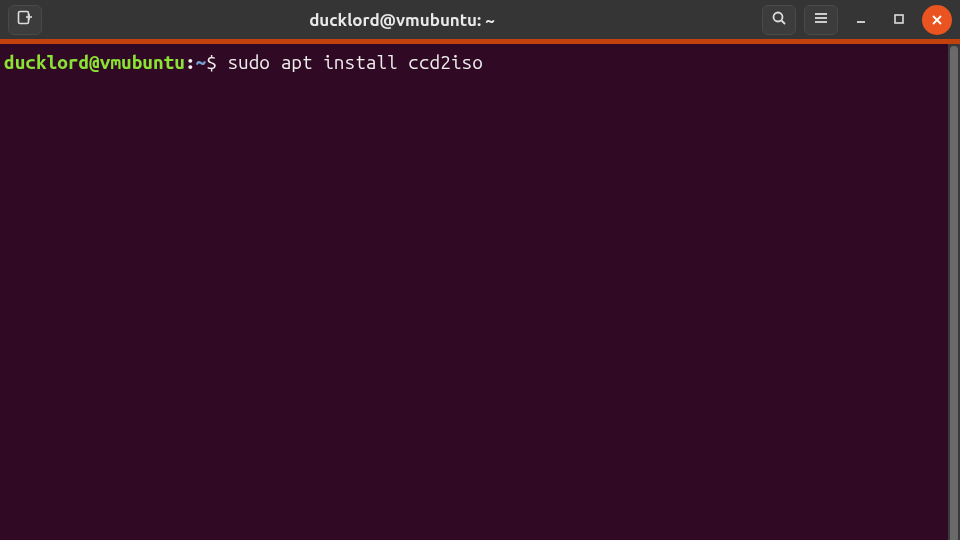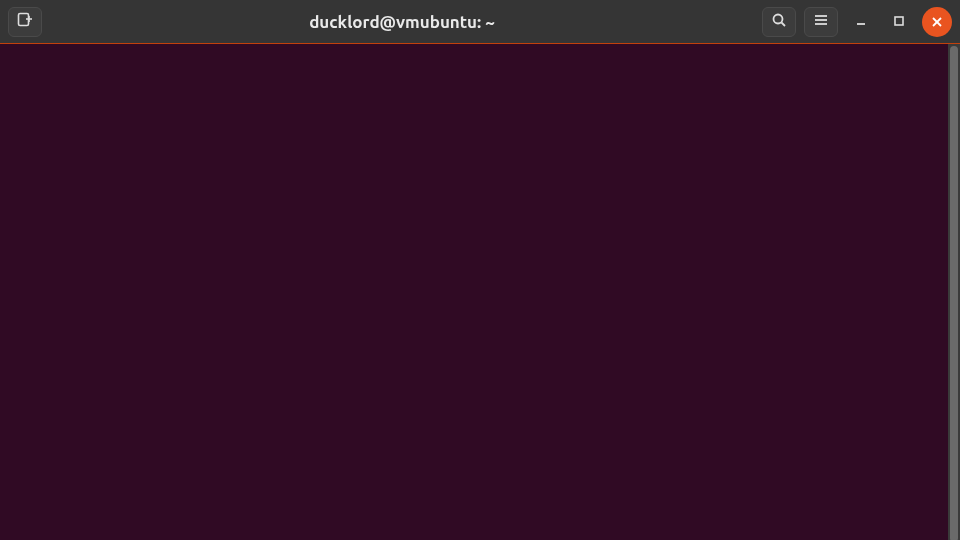--- a/index.html
+++ b/index.html
@@ -17,21 +17,21 @@
       flex-direction: column;
       background: #2c2c2c;
     }
     .titlebar {
       height: 44px;
       background: #353535;
       display: flex;
       align-items: center;
       padding: 0 8px;
       gap: 8px;
-      border-bottom: 1px solid #c2410c;
+      border-bottom: 5px solid #c2410c;
     }
     .tb-left {
       display: flex;
       align-items: center;
     }
     .tb-btn {
       width: 34px;
       height: 30px;
       border-radius: 6px;
       background: #3c3c3c;
@@ -164,19 +164,20 @@
           <svg width="12" height="12" viewBox="0 0 12 12" fill="none" stroke="#fff" stroke-width="1.8">
             <line x1="2" y1="2" x2="10" y2="10"></line>
             <line x1="10" y1="2" x2="2" y2="10"></line>
           </svg>
         </span>
       </div>
     </div>
   </div>
 
   <div class="terminal-body">
+    <div class="term-line"><span class="prompt-user">ducklord@vmubuntu</span><span class="prompt-sep">:</span><span class="prompt-path">~</span><span class="prompt-dollar">$</span><span class="cmd"> </span><span class="cmd">sudo apt install ccd2iso</span></div>
 
     <div class="scrollbar">
       <div class="scrollbar-thumb"></div>
     </div>
   </div>
 
 </div>
 
 </body></html>

